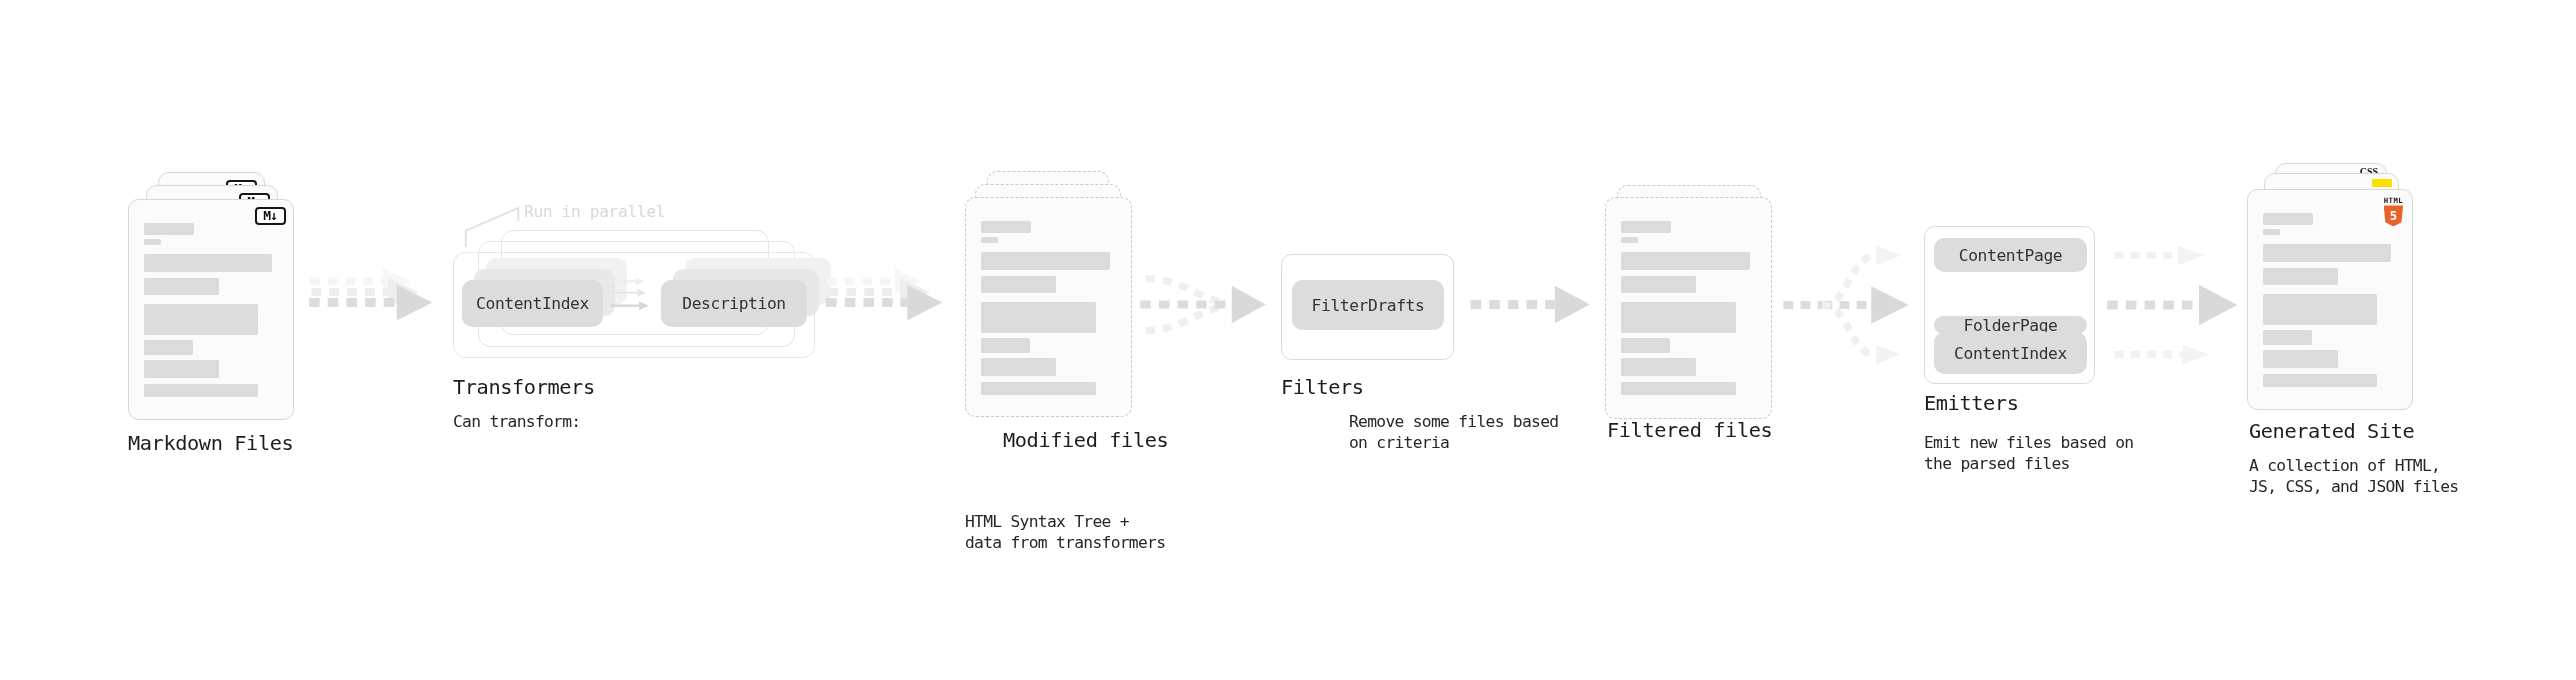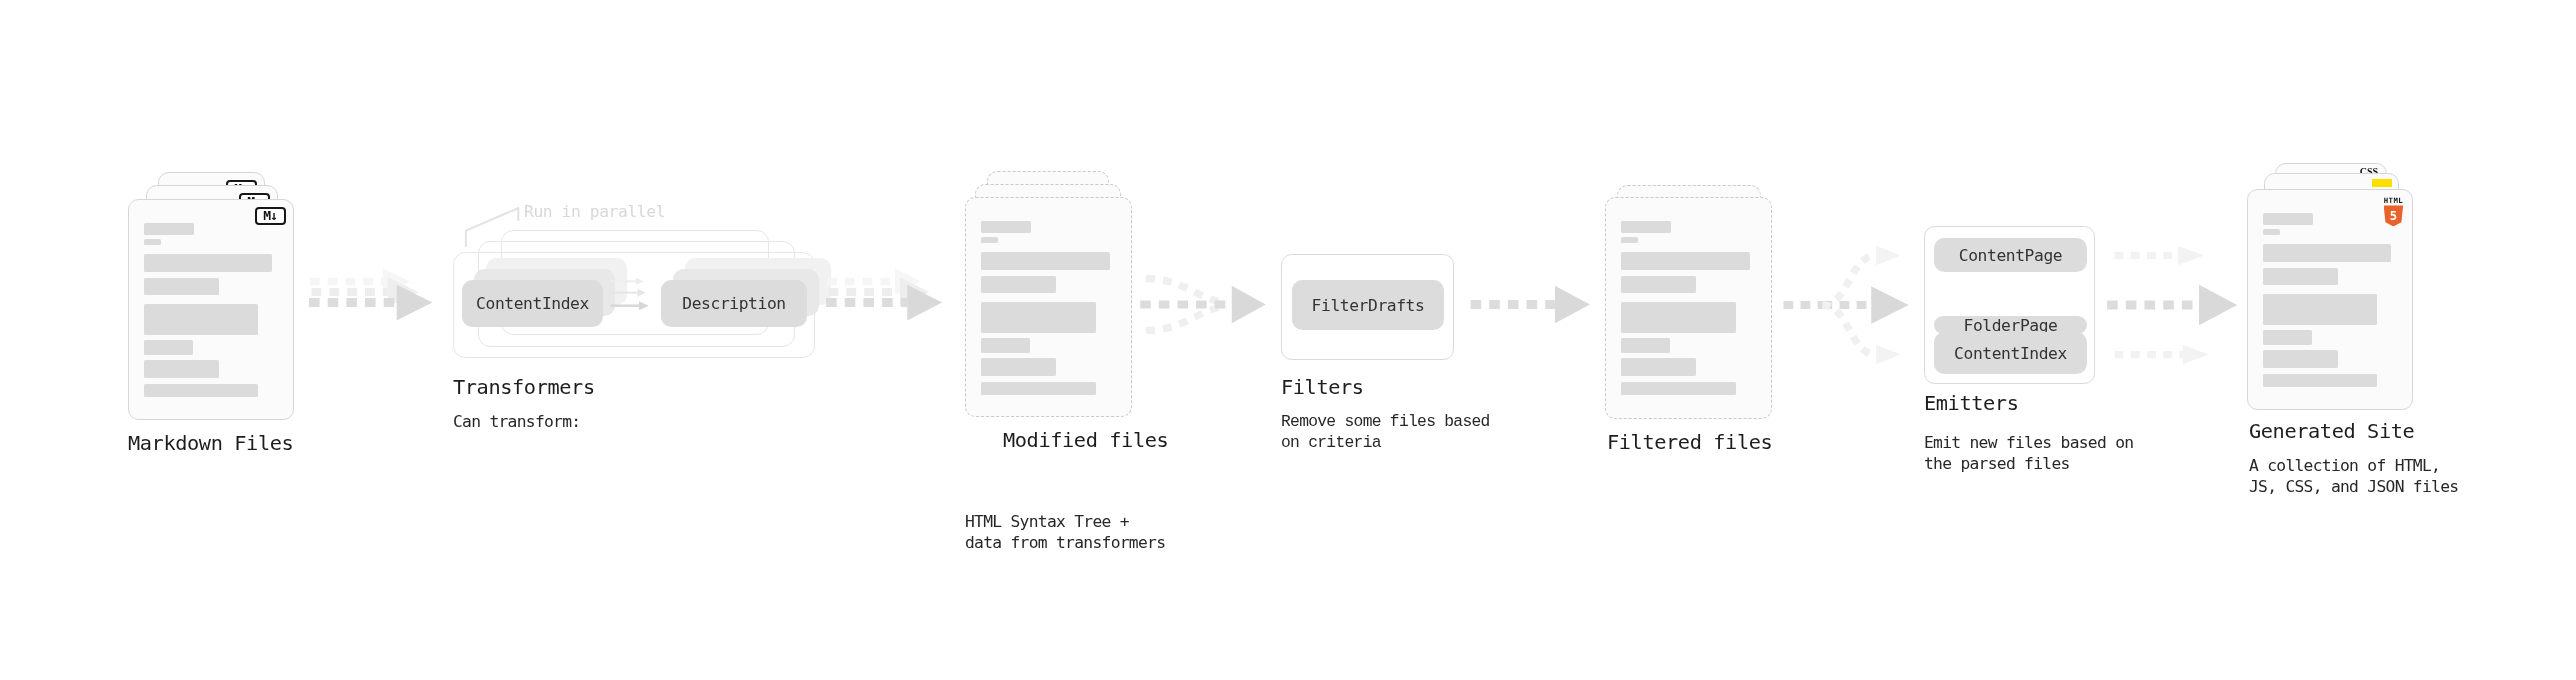--- a/index.html
+++ b/index.html
@@ -128,42 +128,42 @@
   <svg class="abs" style="left:1136px;top:264px;" width="138" height="81" viewBox="0 0 170 100">
     <path d="M12,18 C60,18 75,44 112,48" stroke="#efefef" stroke-width="9" stroke-dasharray="11 10" fill="none"></path>
     <path d="M12,82 C60,82 75,56 112,52" stroke="#efefef" stroke-width="9" stroke-dasharray="11 10" fill="none"></path>
     <path d="M5,50 H118" stroke="#dcdcdc" stroke-width="10" stroke-dasharray="13 10" fill="none"></path>
     <path d="M118,27 L160,50 L118,73 Z" fill="#d9d9d9"></path>
   </svg>
 
   <div class="panel" style="left:1281px;top:254px;width:173px;height:106px;"></div>
   <div class="pill" style="left:1292px;top:280px;width:152px;height:50px;">FilterDrafts</div>
   <div class="node-title" style="left:1281px;top:375px;">Filters</div>
-  <div class="node-caption" style="left:1281px;top:411px;font-family:Liberation Mono, monospace;">Remove some files based
+  <div class="node-caption" style="left:1349px;top:411px;">Remove some files based
 on criteria</div>
 
   <svg class="abs" style="left:1464px;top:268px;" width="130" height="73" viewBox="0 0 160 90">
     <path d="M8,45 H112" stroke="#dcdcdc" stroke-width="11" stroke-dasharray="13 10" fill="none"></path>
     <path d="M112,22 L155,45 L112,68 Z" fill="#d9d9d9"></path>
   </svg>
 
   <div class="doc dashed" style="left:1617px;top:185px;width:144px;height:98px;"></div>
   <div class="doc dashed" style="left:1605px;top:197px;width:167px;height:222px;">
     <div class="skel doc-skeleton">
         <div class="skel-bar" style="width: 38%; height: 12.2px; margin-bottom: 4.1px;"></div>
         <div class="skel-bar" style="width: 13%; height: 5.7px; margin-bottom: 9px;"></div>
         <div class="skel-bar" style="width: 98%; height: 18px; margin-bottom: 5.7px;"></div>
         <div class="skel-bar" style="width: 57%; height: 17px; margin-bottom: 9.8px;"></div>
         <div class="skel-bar" style="width: 87%; height: 31px; margin-bottom: 4.1px;"></div>
         <div class="skel-bar" style="width: 37%; height: 15.4px; margin-bottom: 4.9px;"></div>
         <div class="skel-bar" style="width: 57%; height: 18px; margin-bottom: 6.5px;"></div>
         <div class="skel-bar" style="width: 87%; height: 12.2px; margin-bottom: 0px;"></div>
       </div>
   </div>
-  <div class="node-title" style="left:1607px;top:430px;text-align:right;">Filtered files</div>
+  <div class="node-title" style="left:1607px;top:418px;text-align:right;">Filtered files</div>
 
   <svg class="abs" style="left:1780px;top:244px;" width="137" height="122" viewBox="0 0 168 150">
     <path d="M4,75 H52" stroke="#dcdcdc" stroke-width="10" stroke-dasharray="12 9" fill="none"></path>
     <path d="M52,75 C85,75 85,14 118,14" stroke="#f0f0f0" stroke-width="9" stroke-dasharray="10 9" fill="none"></path>
     <path d="M118,2 L148,14 L118,26 Z" fill="#f3f3f3"></path>
     <path d="M52,75 H112" stroke="#dcdcdc" stroke-width="10" stroke-dasharray="12 9" fill="none"></path>
     <path d="M112,52 L158,75 L112,98 Z" fill="#d9d9d9"></path>
     <path d="M52,75 C85,75 85,136 118,136" stroke="#f0f0f0" stroke-width="9" stroke-dasharray="10 9" fill="none"></path>
     <path d="M118,124 L148,136 L118,148 Z" fill="#f3f3f3"></path>
   </svg>

